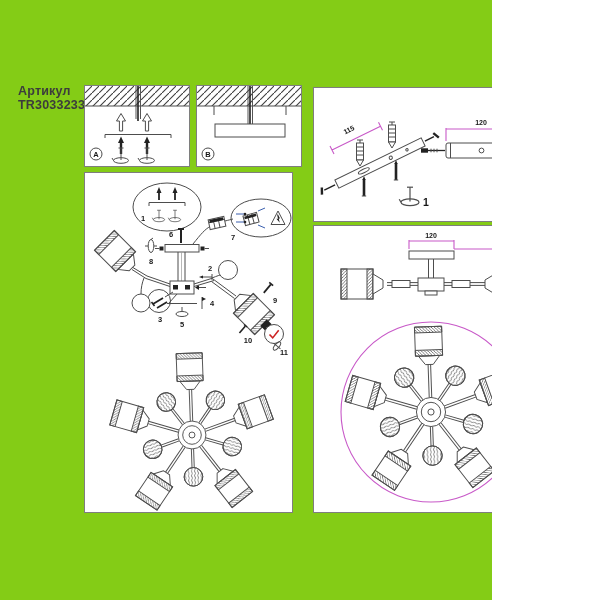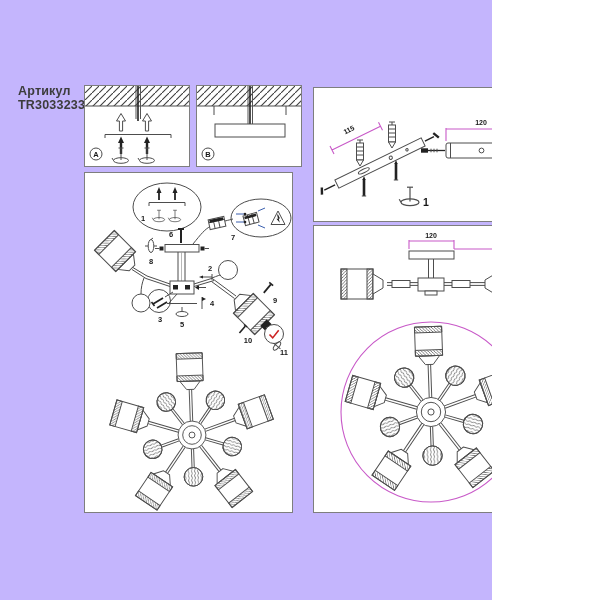--- a/index.html
+++ b/index.html
@@ -1,16 +1,16 @@
 <!DOCTYPE html>
 <html><head>
 <meta charset="utf-8">
 <style>
   html,body{margin:0;padding:0;background:#fff;}
-  .page{position:relative;width:492px;height:600px;background:#c4b5fd;overflow:hidden;
+  .page{position:relative;width:492px;height:600px;background:#84cc16;overflow:hidden;
         font-family:"Liberation Sans",sans-serif;}
   .article{position:absolute;left:18px;top:84px;font-size:12.5px;font-weight:bold;
            color:#3c3c3c;line-height:1.15;letter-spacing:.2px;}
   .panel{position:absolute;border:1px solid #7e7e7e;background:#fff;box-sizing:border-box;}
   .panel svg{display:block;}
   
   .ln{stroke:#4d4d4d;fill:none;stroke-width:1;}
   .fw{fill:#fff;stroke:#4d4d4d;stroke-width:1;}
   .bk{fill:#222;stroke:none;}
   .mg{stroke:#c859c8;fill:none;stroke-width:1.1;}

